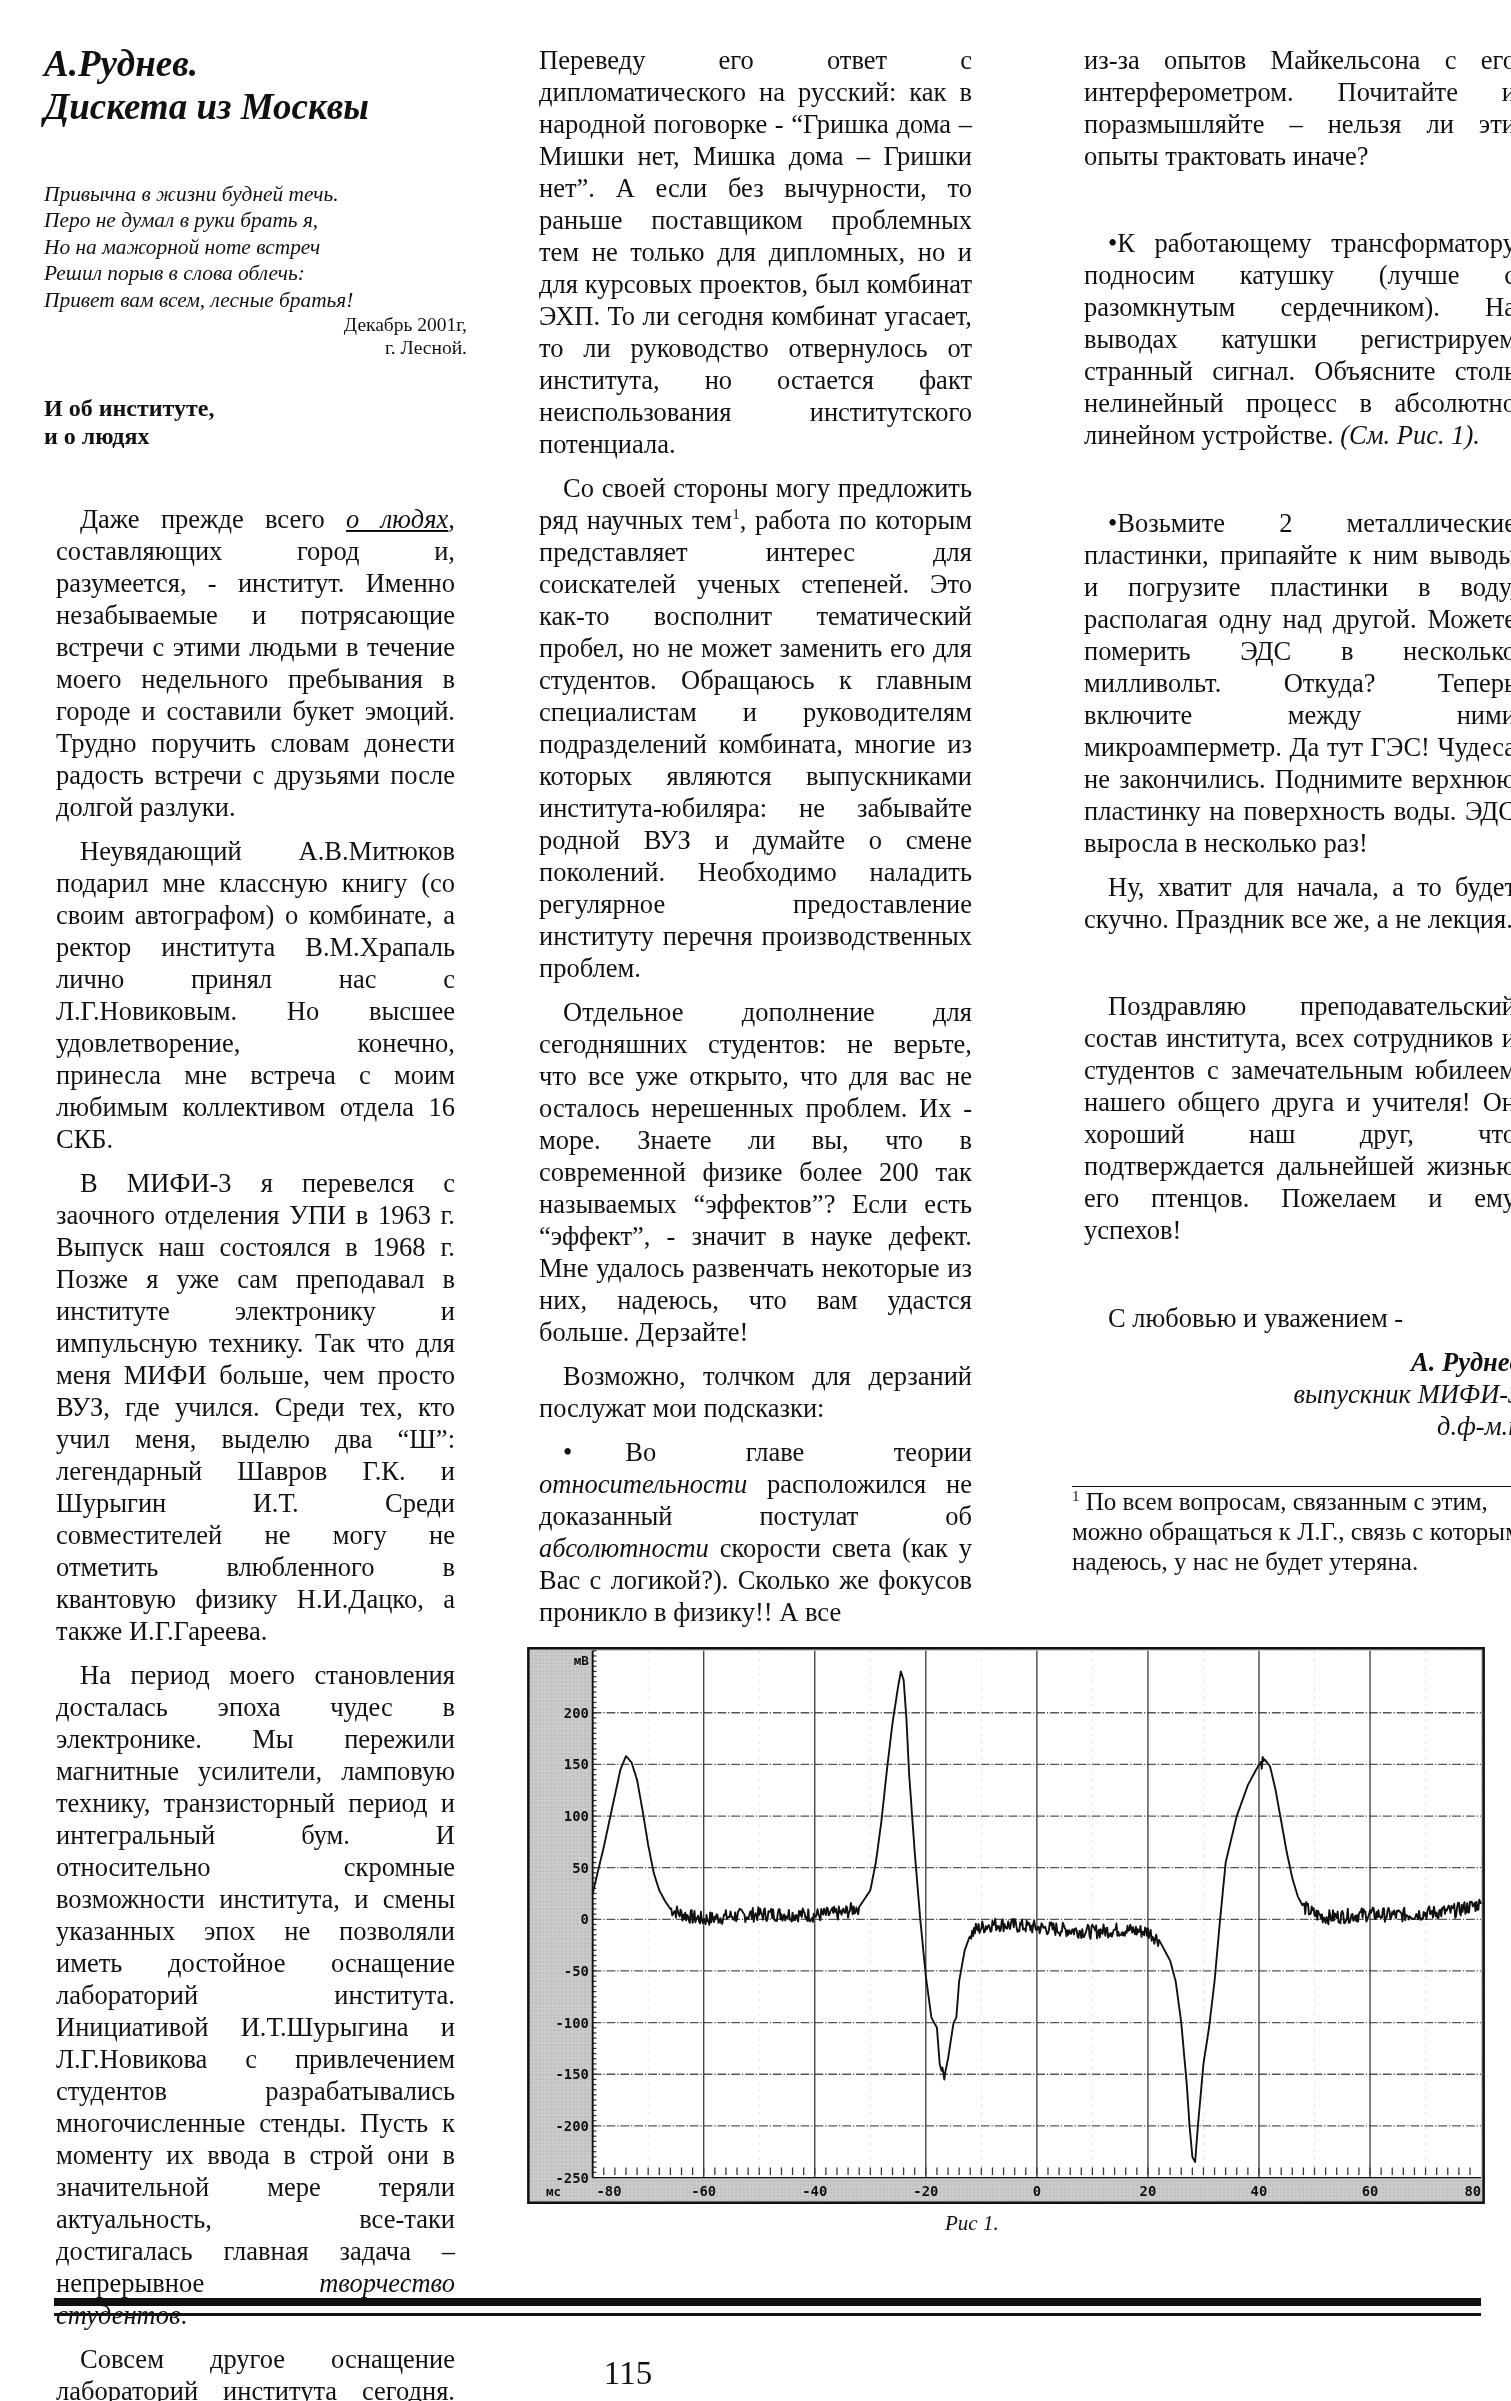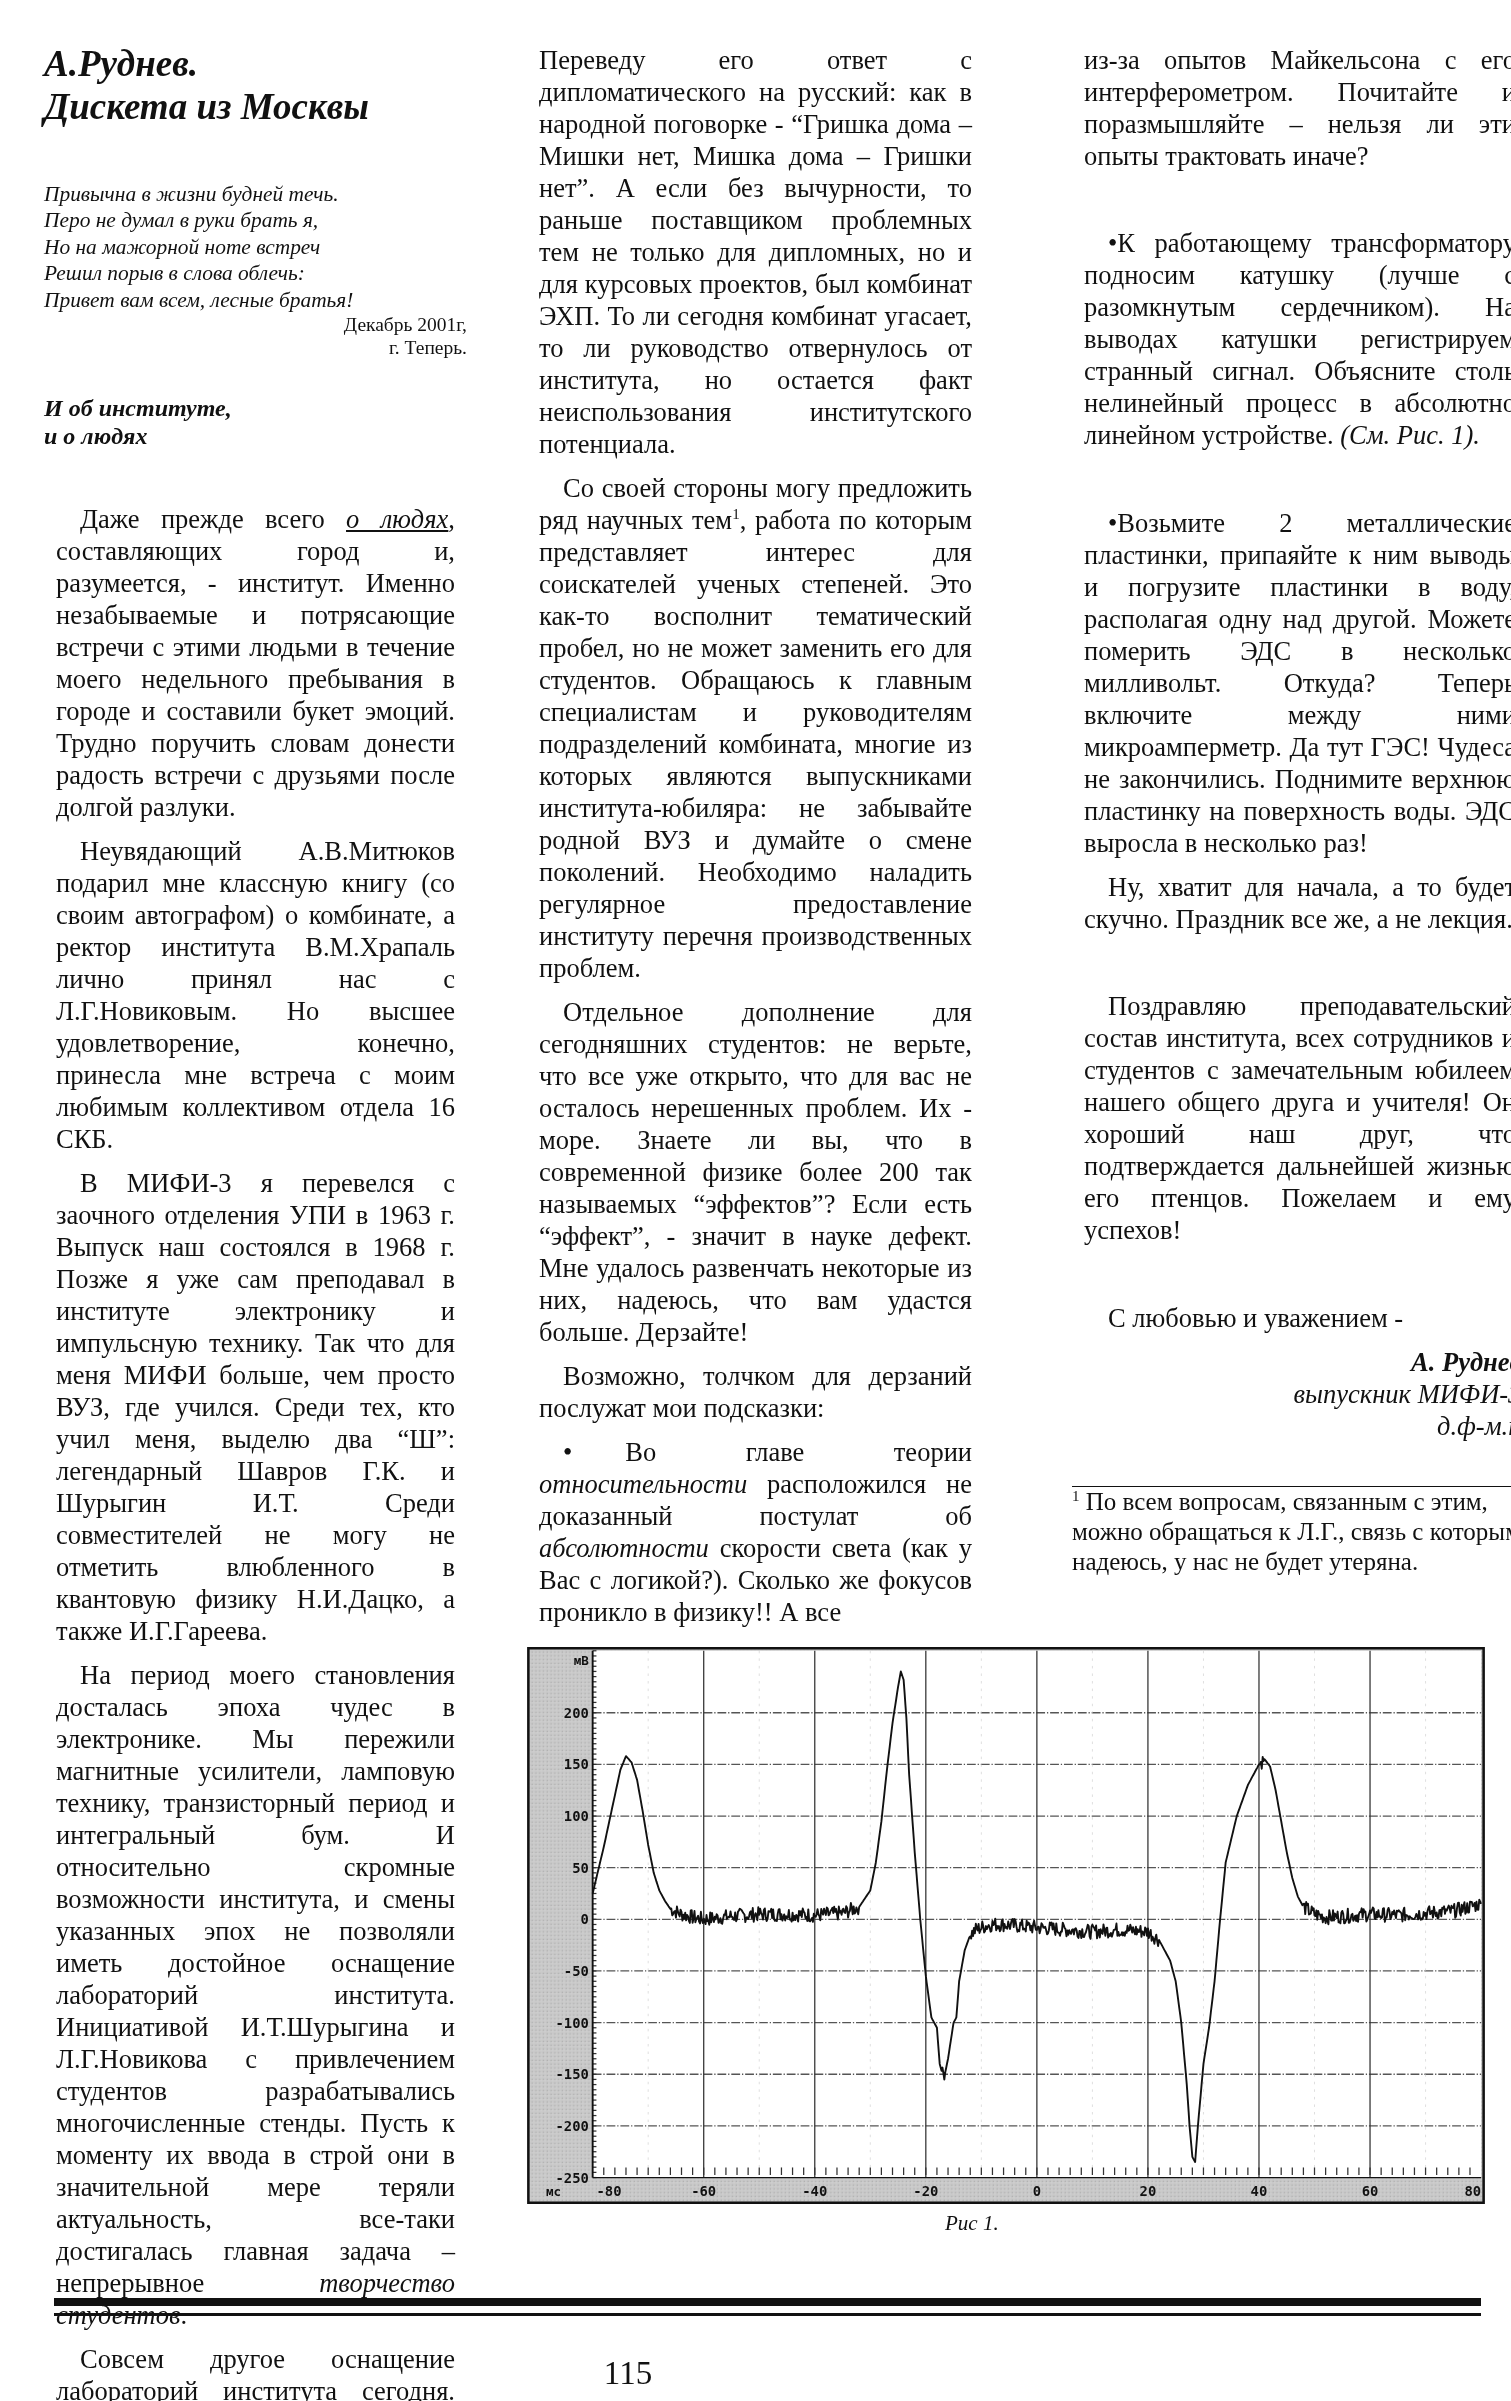--- a/index.html
+++ b/index.html
@@ -5,21 +5,21 @@
   html, body { margin: 0; padding: 0; background: #ffffff; }
   body { width: 1512px; height: 2401px; position: relative; overflow: hidden; color: #111; font-family: "Liberation Serif", serif; }
   .col { position: absolute; top: 31.5px; font-size: 26.5px; line-height: 32px; text-align: justify; }
   #col1 { left: 44px; width: 423px; }
   #col2 { left: 527px; width: 457px; }
   #col3 { left: 1072px; width: 456px; }
   .title { font-family: "Liberation Serif", serif; font-style: italic; font-weight: bold; font-size: 37px; line-height: 43px; margin: 10px 0 0 0; }
   .poem { font-style: italic; font-size: 21.4px; line-height: 26.5px; margin-top: 53px; }
   .poem div { text-align: left; }
   .dateline { text-align: right; font-size: 19.5px; line-height: 23px; }
-  .subhead { font-style: italic; font-weight: bold; font-size: 24px; line-height: 28px; margin-top: 35px; text-align: left; }
+  .subhead { font-weight: bold; font-size: 24px; line-height: 28px; margin-top: 35px; text-align: left; }
   p { margin: 12px; text-indent: 24px; }
   .p-first { margin-top: 53px; }
   .gap { height: 31.5px; }
   .it { font-style: italic; }
   .ul { font-style: italic; text-decoration: underline; }
   sup { font-size: 15px; line-height: 0; }
   .sign { text-align: right; font-style: italic; }
   .sign.b { font-weight: bold; }
   .rule-short { border-top: 1.9px solid #111; margin: 44px 0 0 0; }
   .footnote { font-size: 25px; line-height: 30px; text-align: left; }
@@ -38,21 +38,21 @@
   <div class="title" style="margin-top:0">Дискета из Москвы</div>
 
   <div class="poem">
     <div>Привычна в жизни будней течь.</div>
     <div>Перо не думал в руки брать я,</div>
     <div>Но на мажорной ноте встреч</div>
     <div>Решил порыв в слова облечь:</div>
     <div>Привет вам всем, лесные братья!</div>
   </div>
   <div class="dateline">Декабрь 2001г,</div>
-  <div class="dateline">г. Теперь.</div>
+  <div class="dateline">г. Лесной.</div>
 
   <div class="subhead">
     <div>И об институте,</div>
     <div>и о людях</div>
   </div>
 
   <p class="p-first"><span>Даже прежде всего </span><span class="ul">о людях</span><span>, составляющих город и, разумеется, - институт. Именно незабываемые и потрясающие встречи с этими людьми в течение моего недельного пребывания в городе и составили букет эмоций. Трудно поручить словам донести радость встречи с друзьями после долгой разлуки.</span></p>
   <p>Неувядающий А.В.Митюков подарил мне классную книгу (со своим автографом) о комбинате, а ректор института В.М.Храпаль лично принял нас с Л.Г.Новиковым. Но высшее удовлетворение, конечно, принесла мне встреча с моим любимым коллективом отдела 16 СКБ.</p>
   <p>В МИФИ-3 я перевелся с заочного отделения УПИ в 1963 г. Выпуск наш состоялся в 1968 г. Позже я уже сам преподавал в институте электронику и импульсную технику. Так что для меня МИФИ больше, чем просто ВУЗ, где учился. Среди тех, кто учил меня, выделю два “Ш”: легендарный Шавров Г.К. и Шурыгин И.Т. Среди совместителей не могу не отметить влюбленного в квантовую физику Н.И.Дацко, а также И.Г.Гареева.</p>
   <p><span>На период моего становления досталась эпоха чудес в электронике. Мы пережили магнитные усилители, ламповую технику, транзисторный период и интегральный бум. И относительно скромные возможности института, и смены указанных эпох не позволяли иметь достойное оснащение лабораторий института. Инициативой И.Т.Шурыгина и Л.Г.Новикова с привлечением студентов разрабатывались многочисленные стенды. Пусть к моменту их ввода в строй они в значительной мере теряли актуальность, все-таки достигалась главная задача – непрерывное </span><span class="it">творчество студентов</span><span>.</span></p>

